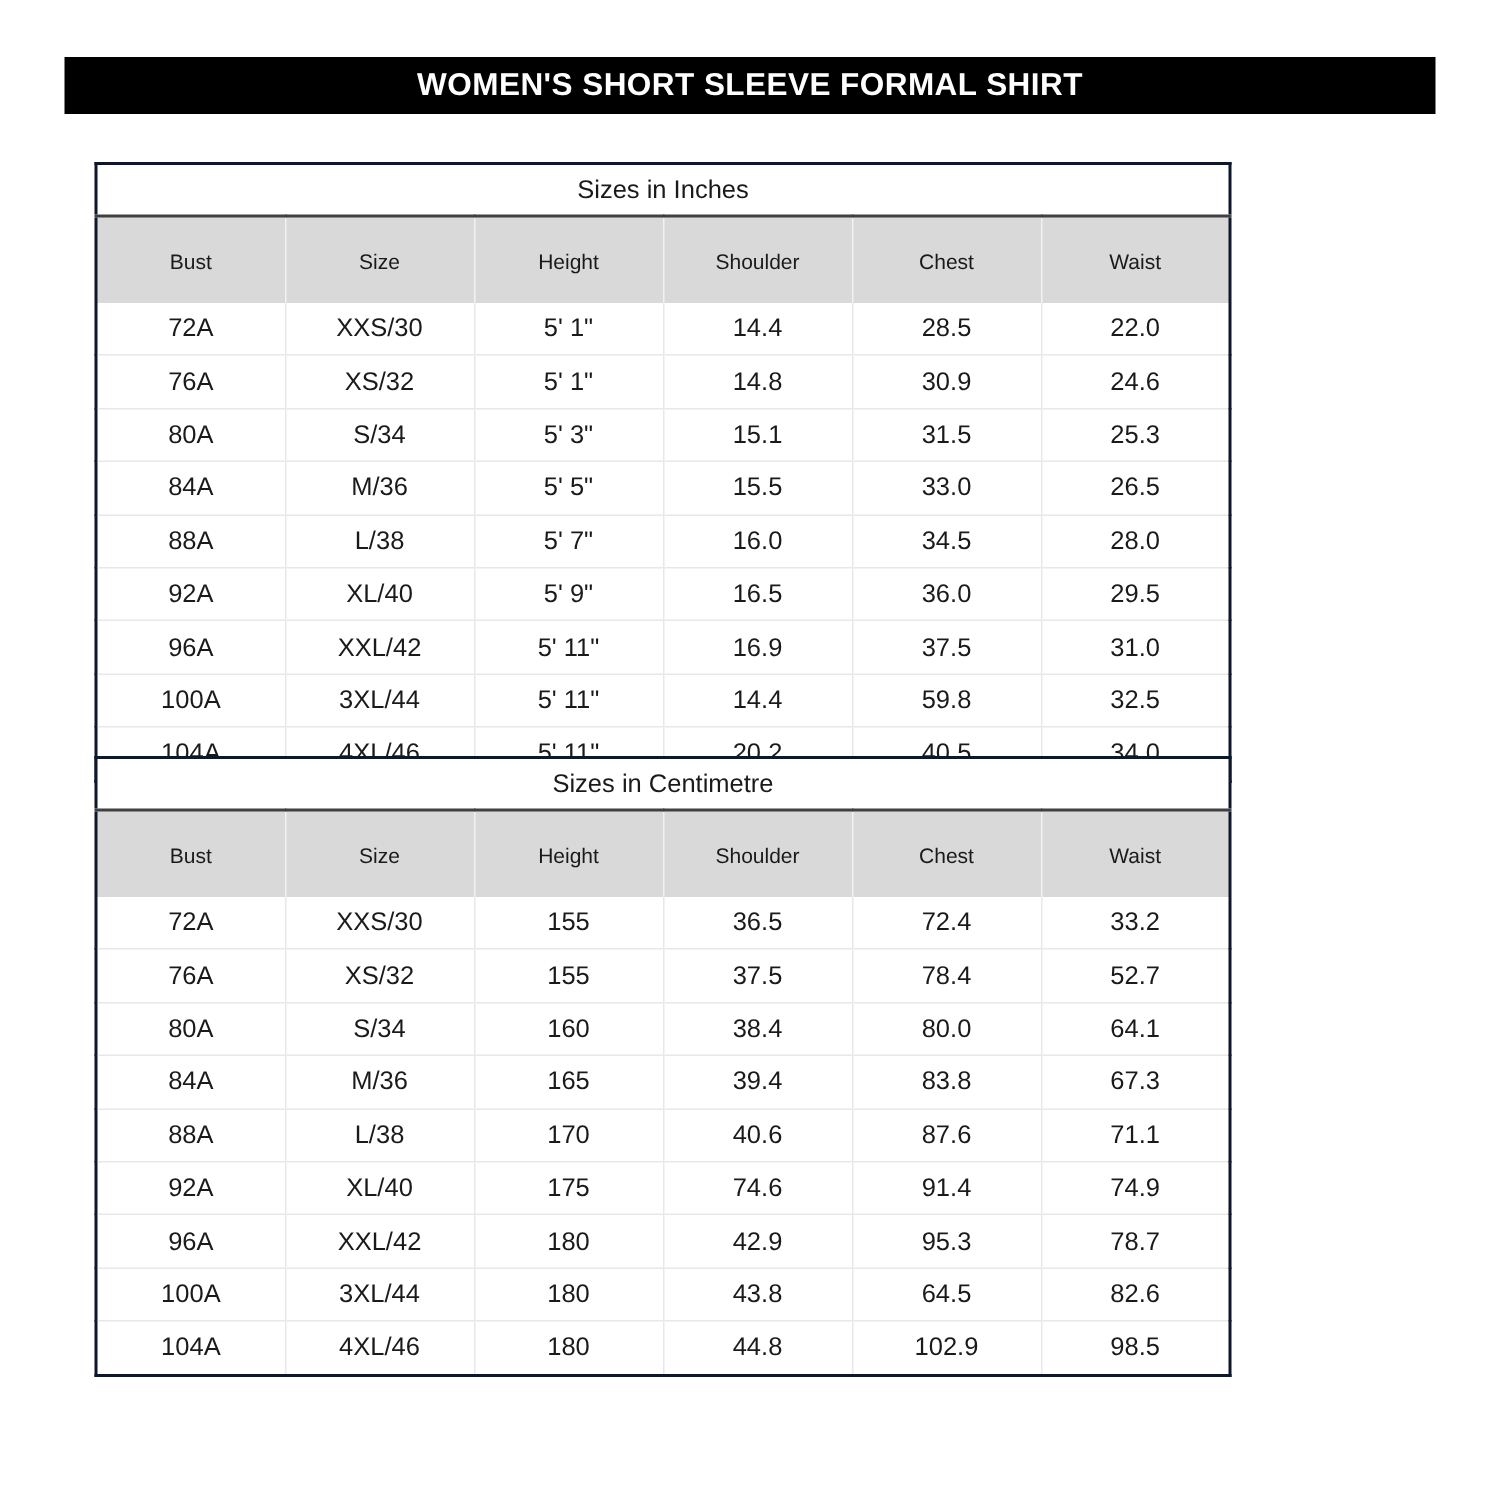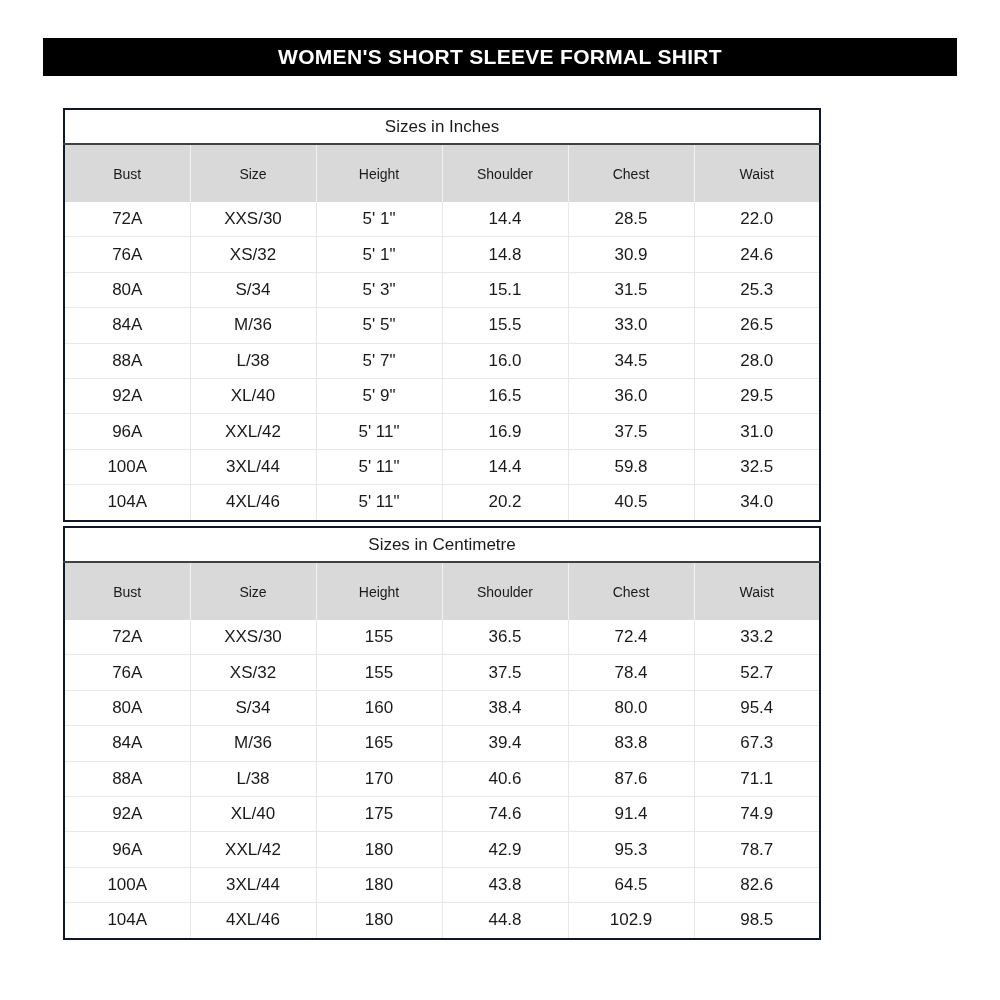--- a/index.html
+++ b/index.html
@@ -32,21 +32,21 @@
     position: absolute;
     left: 43px;
     width: 758px;
     border-collapse: collapse;
     table-layout: fixed;
     font-size: 17px;
     border: 2px solid #0f172a;
     margin-left: 20px;
   }
   #table-inches { top: 108px; }
-  #table-cm     { top: 526px; }
+  #table-cm     { top: 504px; }
 
   .caption-row td {
     height: 33px;
     text-align: center;
     vertical-align: middle;
     background: #ffffff;
     border-bottom: 2px solid #404040;
     font-size: 17px;
     padding: 0;
   }
@@ -205,21 +205,21 @@
         <td>37.5</td>
         <td>78.4</td>
         <td>52.7</td>
       </tr>
       <tr>
         <td>80A</td>
         <td>S/34</td>
         <td>160</td>
         <td>38.4</td>
         <td>80.0</td>
-        <td>95.4</td>
+        <td>64.1</td>
       </tr>
       <tr>
         <td>84A</td>
         <td>M/36</td>
         <td>165</td>
         <td>39.4</td>
         <td>83.8</td>
         <td>67.3</td>
       </tr>
       <tr>

